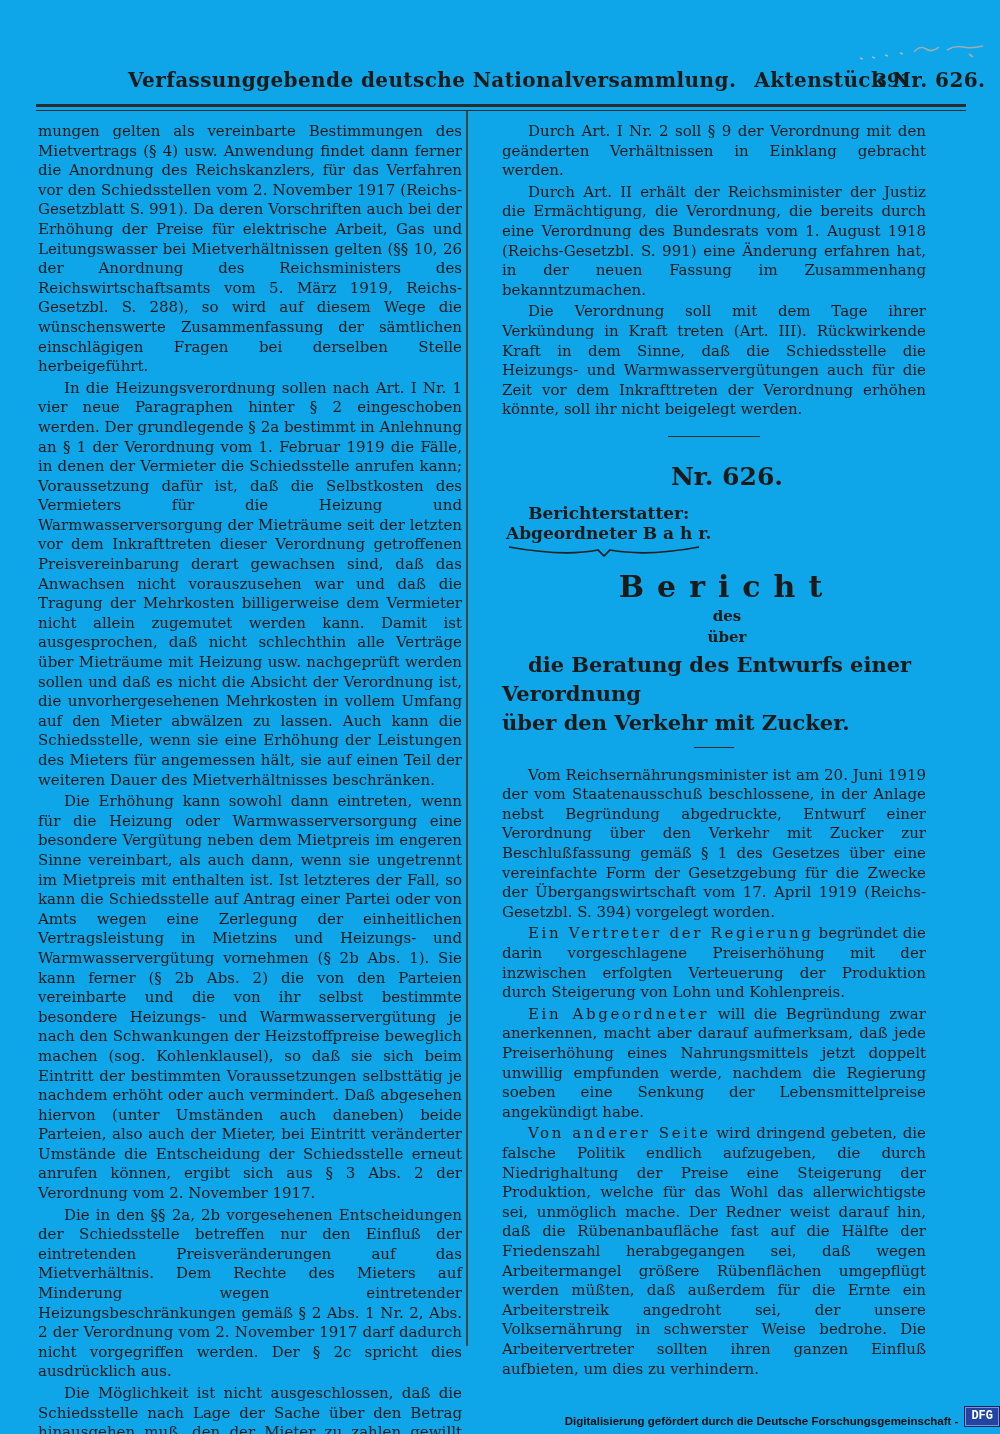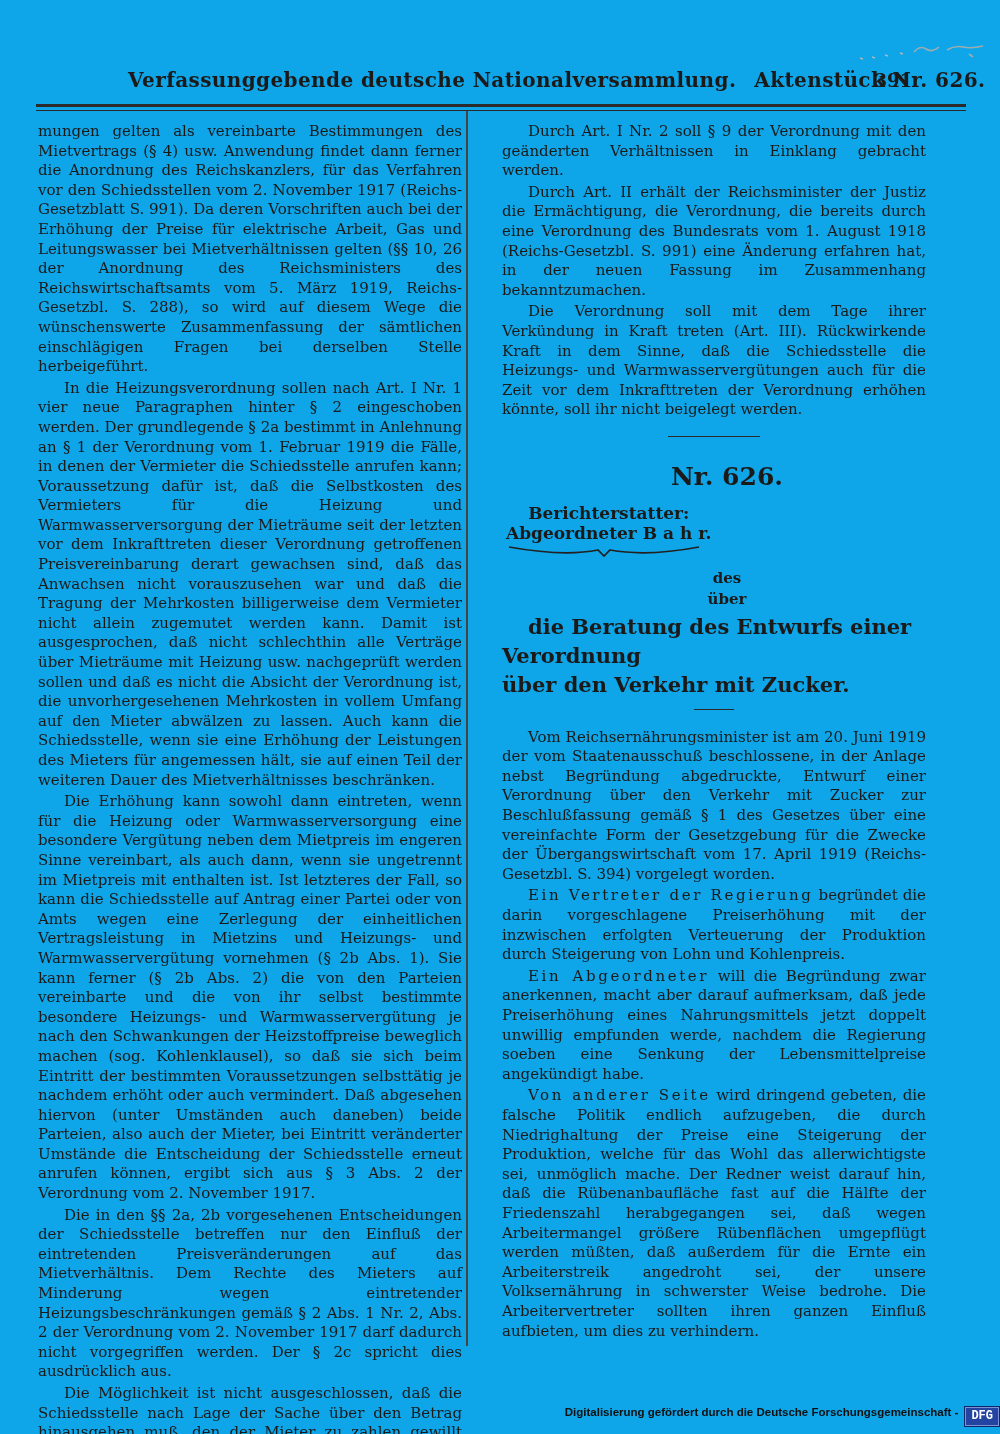--- a/index.html
+++ b/index.html
@@ -42,21 +42,21 @@
   .rapporteur .brace{display:block;margin-top:1px;}
   .h-bericht{
     text-align:center;font-size:30px;font-weight:bold;
     letter-spacing:13px;text-indent:13px;margin:6px 0 8px;line-height:36px;
   }
   .h-small{text-align:center;font-size:15px;margin:0 0 8px;font-weight:bold;}
   .h-org{text-align:center;font-size:25px;font-weight:bold;margin:2px 0 8px;line-height:30px;}
   .h-subject{text-align:left;font-size:21px;font-weight:bold;line-height:29px;margin:2px 0 6px;}
   .mini-rule{width:40px;border-top:1.5px solid #2c2b29;margin:10px auto 18px;}
   
-  .footer{position:absolute;right:0;bottom:7px;display:flex;align-items:flex-start;gap:6px;}
+  .footer{position:absolute;right:0;bottom:7px;display:flex;align-items:flex-end;gap:6px;}
   .footer-text{
     font-family:"Liberation Sans", sans-serif;font-size:11.5px;font-weight:bold;color:#101010;
   }
   .dfg-logo{
     font-family:Liberation Mono, monospace;font-size:12px;font-weight:bold;
     color:#ffffff;padding:2px 6px 3px;border:1px solid #0d2668;
     box-shadow:inset 0 0 0 1px #7d93d6;
   }
 </style>
 </head>
@@ -108,20 +108,21 @@
     <p class="sec-number">Nr. 626.</p>
 
     <div class="rapporteur">
       <div>Berichterstatter:</div>
       <div>Abgeordneter B a h r.</div>
       <svg class="brace" width="196" height="13" viewBox="0 0 196 13">
         <path d="M3,3 C42,10 72,10 92,6 L98,12 L104,6 C126,10 156,10 193,3" fill="none" stroke="#22211f" stroke-width="1.7"></path>
       </svg>
     </div>
 
+    <p class="h-bericht">Bericht</p>
     <p class="h-small">des</p>
     <p class="h-small">über</p>
     <p class="h-subject"><span>die Beratung des Entwurfs einer Verordnung</span><br><span>über den Verkehr mit Zucker.</span></p>
 
     <div class="mini-rule"></div>
 
     <div>
 
         <p><span>Vom Reichsernährungsminister ist am 20. Juni 1919 der vom Staatenausschuß beschlossene, in der Anlage nebst Begründung abgedruckte, Entwurf einer Verordnung über den Verkehr mit Zucker zur Beschlußfassung gemäß § 1 des Gesetzes über eine vereinfachte Form der Gesetzgebung für die Zwecke der Übergangswirtschaft vom 17. April 1919 (Reichs-Gesetzbl. S. 394) vorgelegt worden.</span></p>
 

